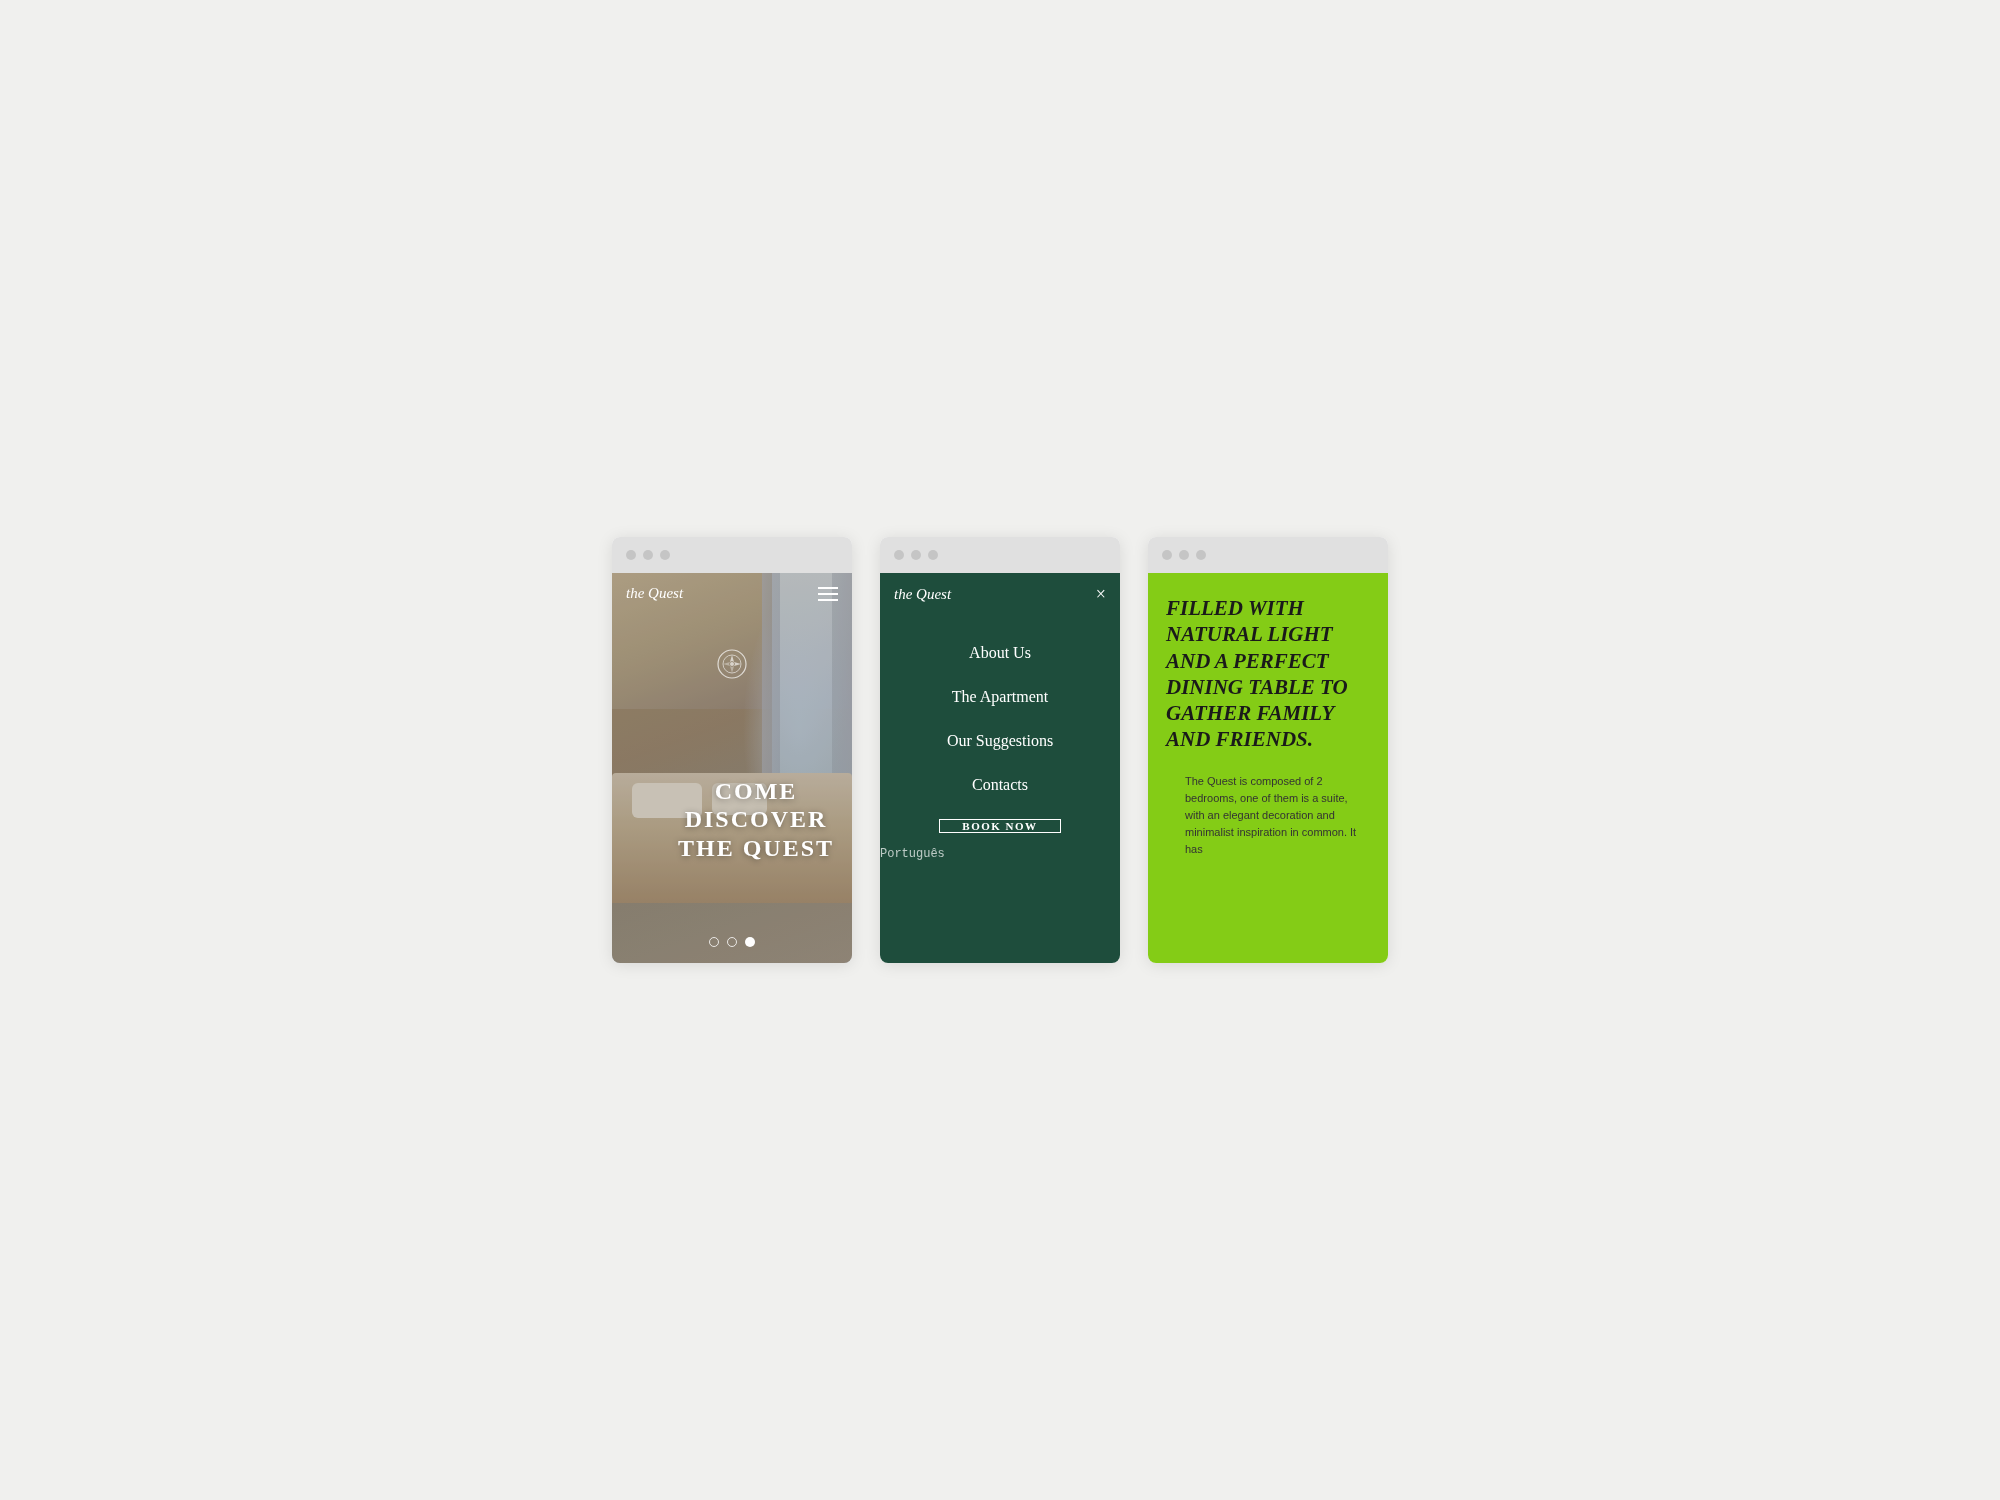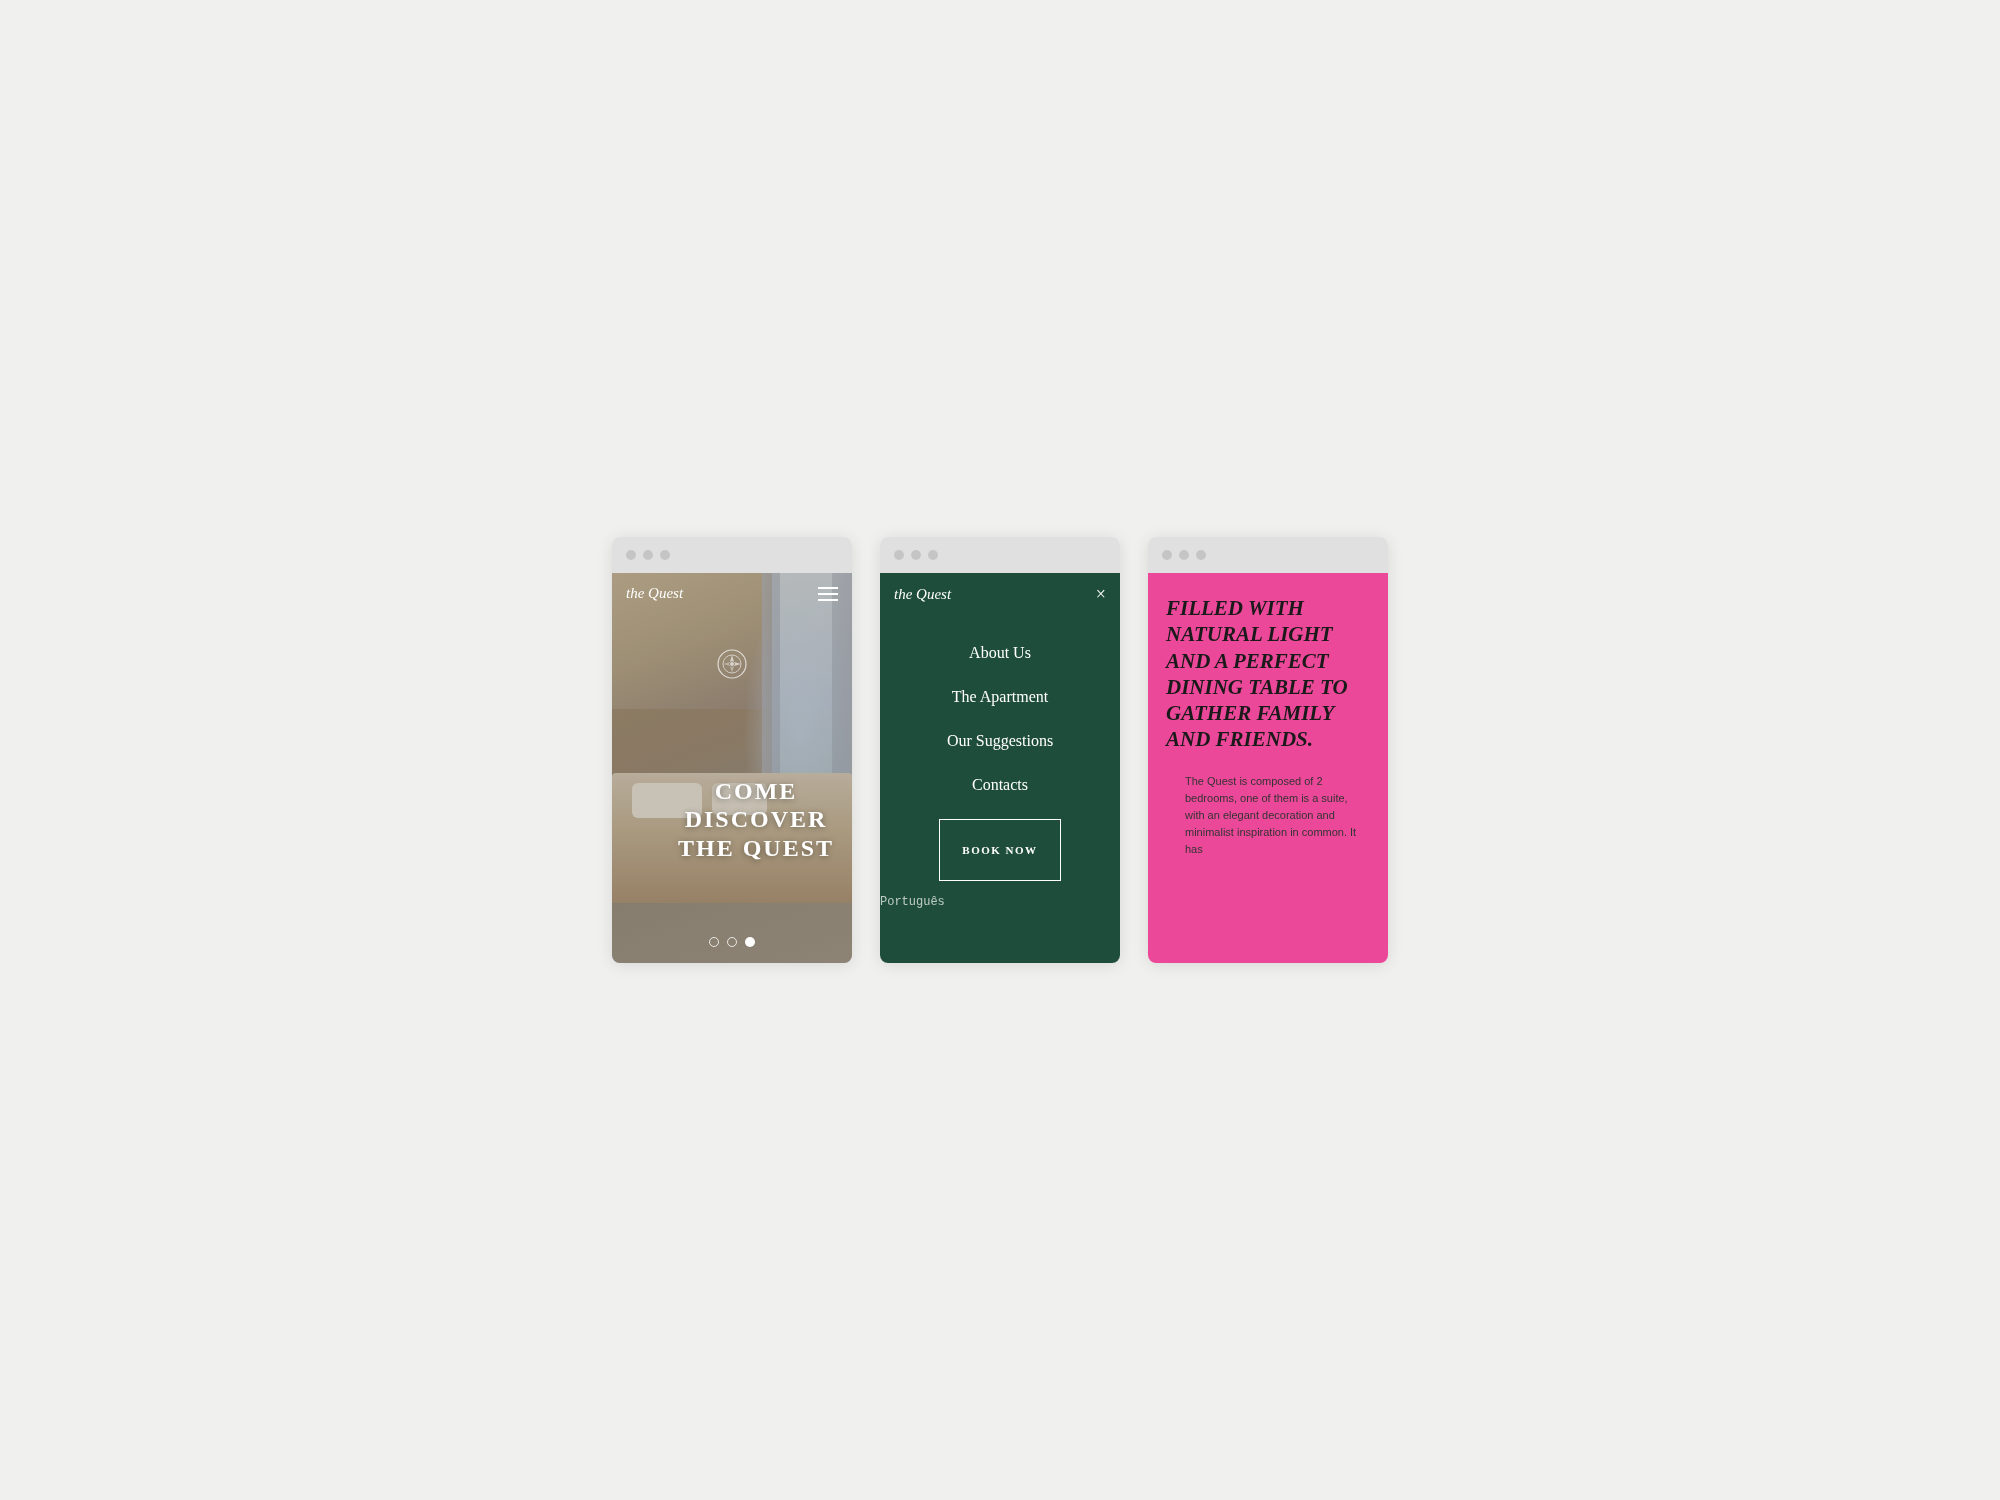--- a/index.html
+++ b/index.html
@@ -301,21 +301,21 @@
 
     .f2-book-btn {
       margin: 12px auto 8px auto;
       display: block;
       border: 1.5px solid #fff;
       background: transparent;
       color: #fff;
       font-family: Georgia, serif;
       font-size: 11px;
       letter-spacing: 1.5px;
-      padding: 24px 22px;
+      padding: 0 22px;
       cursor: pointer;
       text-transform: uppercase;
       font-weight: 600;
     }
 
     .f2-lang {
       font-family: Liberation Mono, monospace;
       font-size: 12px;
       color: rgba(255,255,255,0.7);
       text-align: center;
@@ -323,21 +323,21 @@
     }
 
     
     .frame3 {
       width: 240px;
     }
 
     .frame3 .browser-content {
       width: 240px;
       height: 390px;
-      background: #ec4899;
+      background: #84cc16;
       overflow: hidden;
       padding: 22px 18px 18px 18px;
       display: flex;
       flex-direction: column;
     }
 
     .f3-headline {
       font-family: Georgia, serif;
       font-style: italic;
       font-weight: 700;

